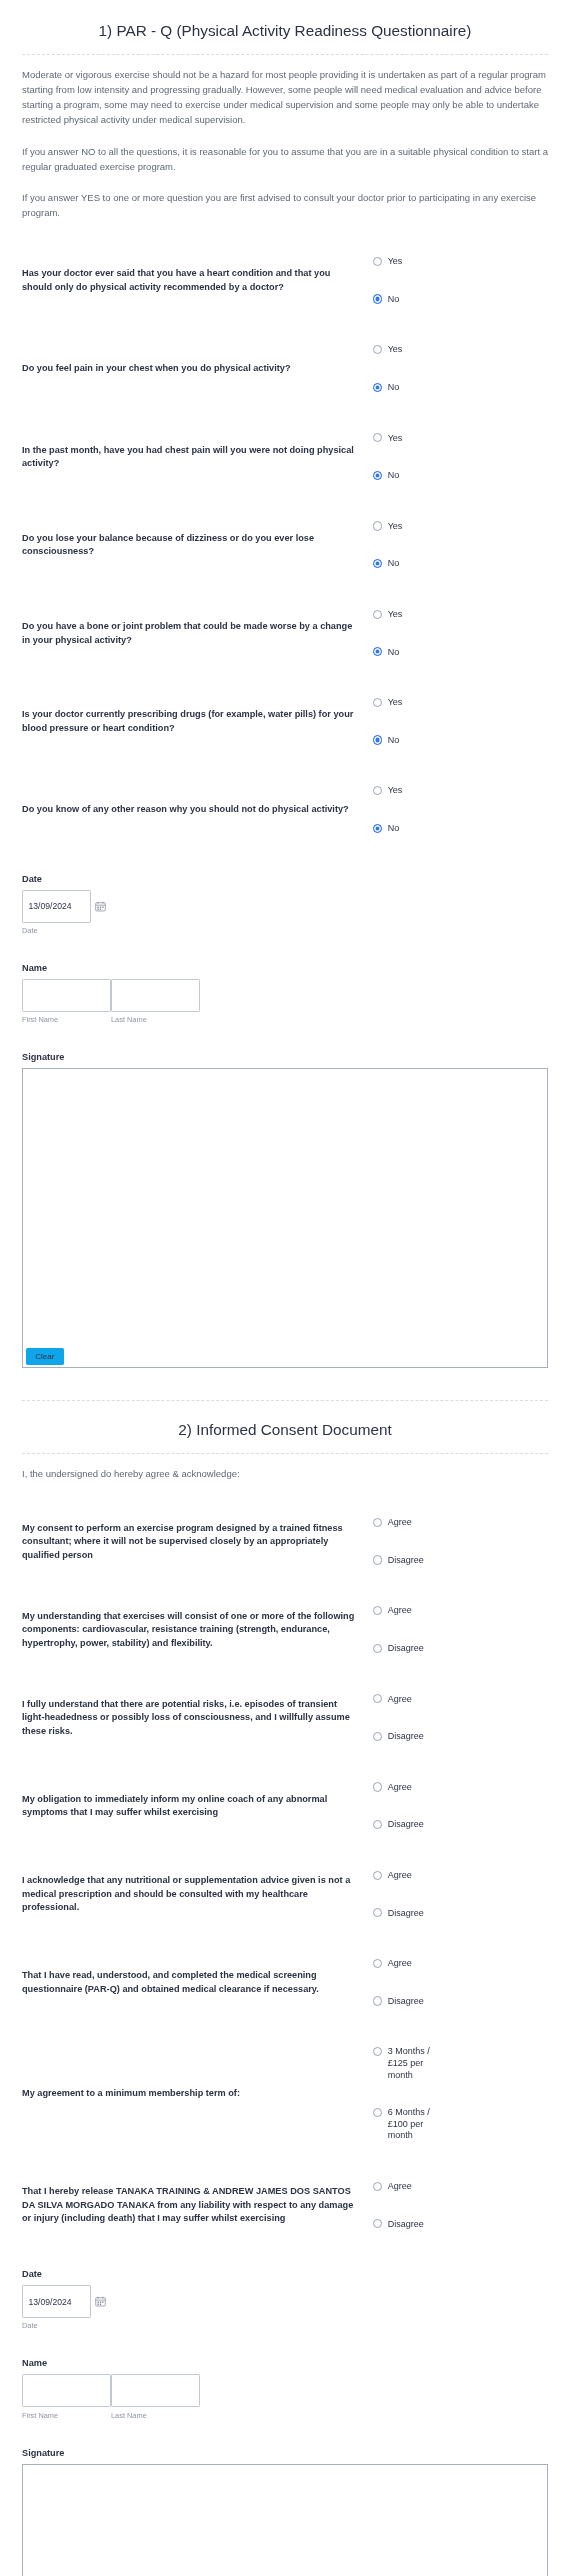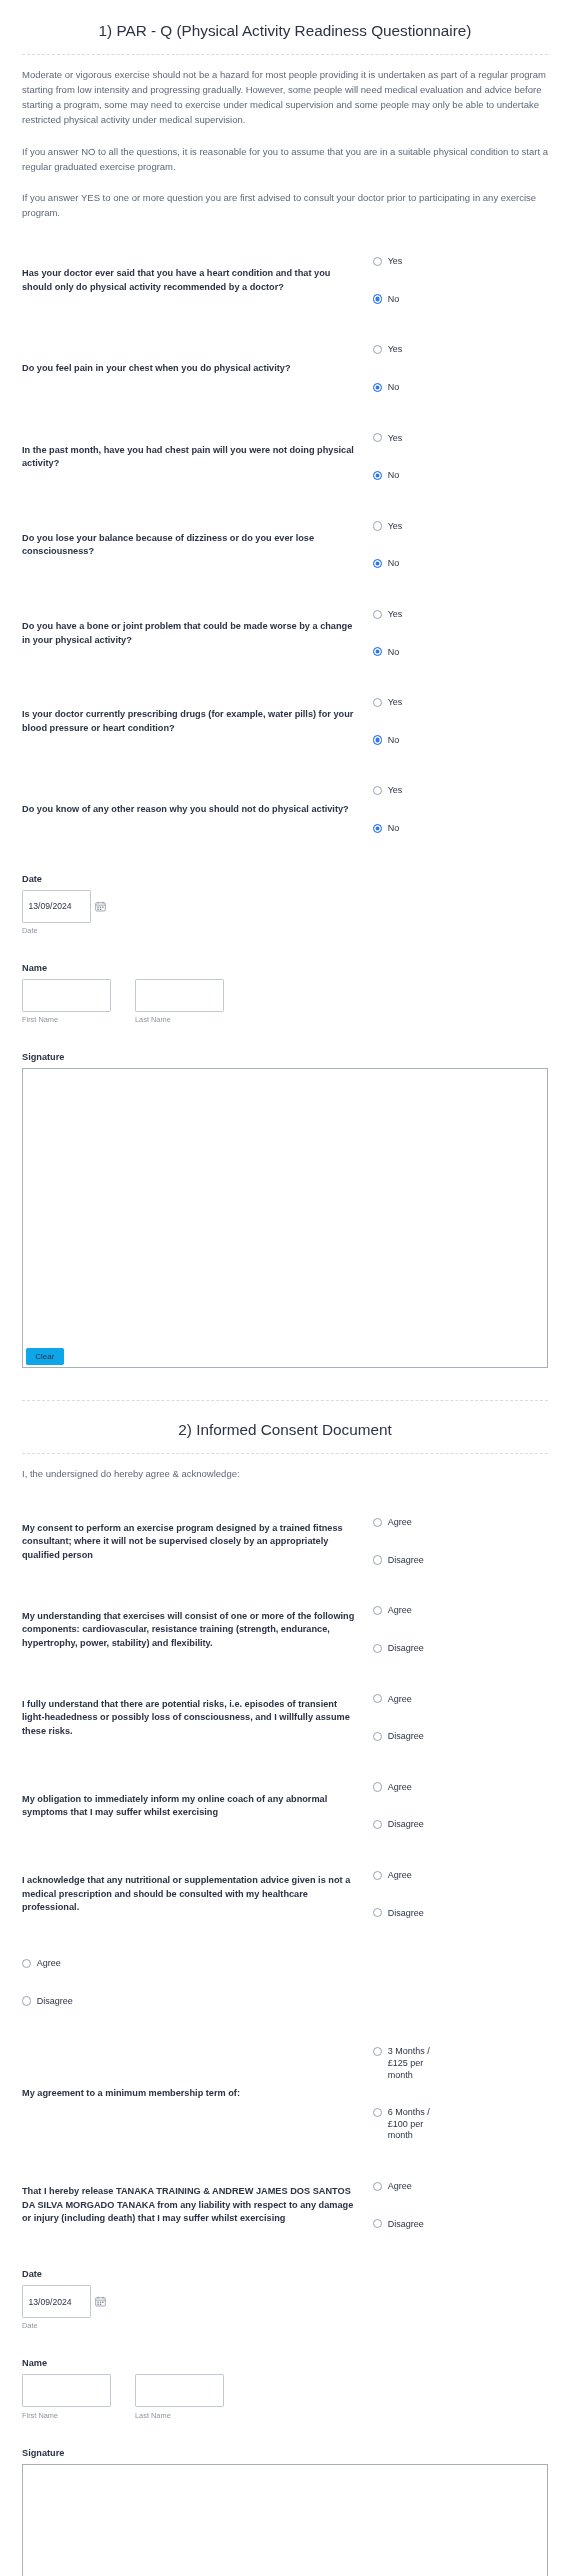--- a/index.html
+++ b/index.html
@@ -109,21 +109,21 @@
     padding: 0;
     cursor: pointer;
     display: flex;
     align-items: center;
   }
   .sublabel {
     font-size: 7.4px;
     color: #8e96a3;
     margin-top: 3.1px;
   }
-  .name-row { display: flex; gap: 24px; }
+  .name-row { display: flex; gap: 0; }
   .name-col .text-input { width: 89px; }
 
   .sig-box {
     position: relative;
     border: 0.6px solid #a9b0bd;
     height: 300px;
     background: #ffffff;
   }
   .sig-box.short { height: 178px; }
   .clear-btn {
@@ -366,20 +366,21 @@
     <span class="radio"></span>
     <span class="opt-label">Agree</span>
   </label>
           <label class="opt">
     <span class="radio"></span>
     <span class="opt-label">Disagree</span>
   </label>
         </div>
   </div>
       <div class="question">
+    <div class="q-label">That I have read, understood, and completed the medical screening questionnaire (PAR-Q) and obtained medical clearance if necessary.</div>
     <div class="q-options">
           <label class="opt">
     <span class="radio"></span>
     <span class="opt-label">Agree</span>
   </label>
           <label class="opt">
     <span class="radio"></span>
     <span class="opt-label">Disagree</span>
   </label>
         </div>

